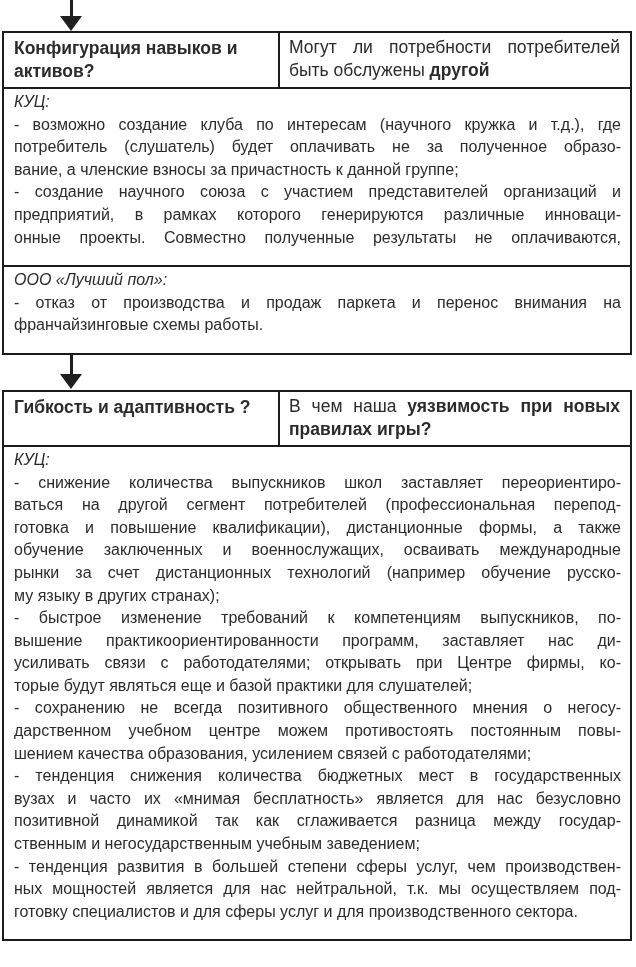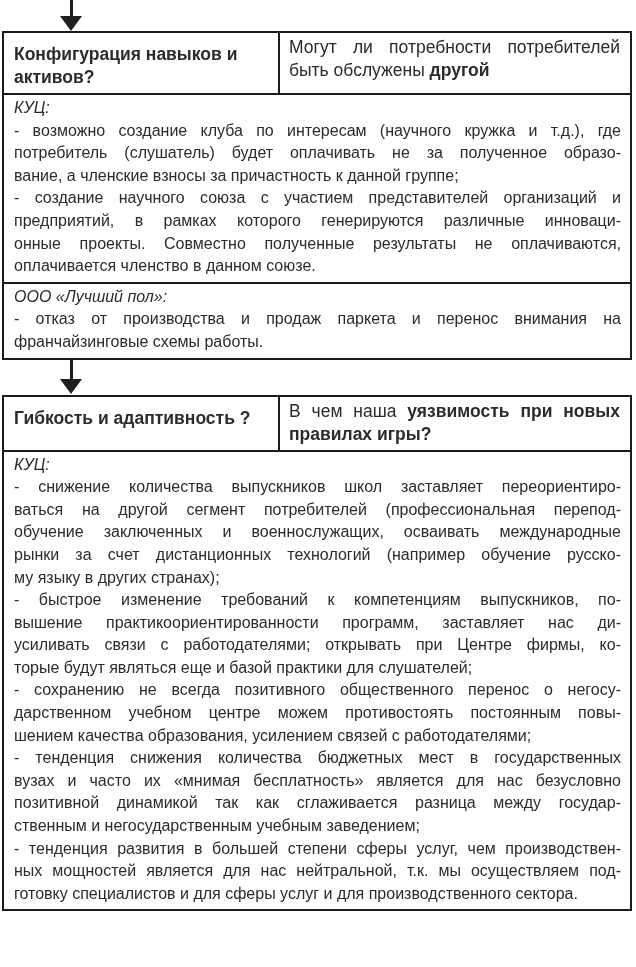--- a/index.html
+++ b/index.html
@@ -25,25 +25,25 @@
   .arrow.mid .head{top:19px;}
   
   .tbl{
     margin-left:2px;width:630px;box-sizing:border-box;
     border:2px solid #1c1c1c;background:#ffffff;
   }
   .hrow{display:flex;border-bottom:2px solid #1c1c1c;}
   .cell{box-sizing:border-box;}
   .cell.hleft{
     width:276px;flex:0 0 276px;border-right:2px solid #1c1c1c;
-    padding:10px 8px 4px 10px;
+    padding:4px 8px 4px 10px;
   }
   .cell.hright{flex:1;padding:3px 10px 4px 9px;}
   .hrow .line{font-size:17.5px;line-height:23px;font-weight:normal;}
-  .brow{padding:2px 9px 4px 10px;font-size:16px;line-height:22.6px;}
+  .brow{padding:2px 9px 16px 10px;font-size:16px;line-height:22.6px;}
   .brow + .brow{border-top:2px solid #1c1c1c;}
   
   .line{white-space:normal;}
   .line.j{text-align:justify;text-align-last:justify;}
   .block.italic .line{font-style:italic;}
   span.b{font-weight:bold;}
 </style>
 </head>
 <body>
 
@@ -75,21 +75,20 @@
         </div>
         <div class="block">
           <div class="line j"><span>- возможно создание клуба по интересам (научного кружка и т.д.), где</span></div>
           <div class="line j"><span>потребитель (слушатель) будет оплачивать не за полученное образо-</span></div>
           <div class="line"><span>вание, а членские взносы за причастность к данной группе;</span></div>
         </div>
         <div class="block">
           <div class="line j"><span>- создание научного союза с участием представителей организаций и</span></div>
           <div class="line j"><span>предприятий, в рамках которого генерируются различные инноваци-</span></div>
           <div class="line j"><span>онные проекты. Совместно полученные результаты не оплачиваются,</span></div>
-          <div class="line"><span>оплачивается членство в данном союзе.</span></div>
         </div>
       </div>
     <div class="brow">
         <div class="block italic">
           <div class="line"><span>ООО «Лучший пол»:</span></div>
         </div>
         <div class="block">
           <div class="line j"><span>- отказ от производства и продаж паркета и перенос внимания на</span></div>
           <div class="line"><span>франчайзинговые схемы работы.</span></div>
         </div>
@@ -115,32 +114,33 @@
           </div>
         </div>
     </div>
     <div class="brow">
         <div class="block italic">
           <div class="line"><span>КУЦ:</span></div>
         </div>
         <div class="block">
           <div class="line j"><span>- снижение количества выпускников школ заставляет переориентиро-</span></div>
           <div class="line j"><span>ваться на другой сегмент потребителей (профессиональная перепод-</span></div>
+          <div class="line j"><span>готовка и повышение квалификации), дистанционные формы, а также</span></div>
           <div class="line j"><span>обучение заключенных и военнослужащих, осваивать международные</span></div>
           <div class="line j"><span>рынки за счет дистанционных технологий (например обучение русско-</span></div>
           <div class="line"><span>му языку в других странах);</span></div>
         </div>
         <div class="block">
           <div class="line j"><span>- быстрое изменение требований к компетенциям выпускников, по-</span></div>
           <div class="line j"><span>вышение практикоориентированности программ, заставляет нас ди-</span></div>
           <div class="line j"><span>усиливать связи с работодателями; открывать при Центре фирмы, ко-</span></div>
           <div class="line"><span>торые будут являться еще и базой практики для слушателей;</span></div>
         </div>
         <div class="block">
-          <div class="line j"><span>- сохранению не всегда позитивного общественного перенос о негосу-</span></div>
+          <div class="line j"><span>- сохранению не всегда позитивного общественного мнения о негосу-</span></div>
           <div class="line j"><span>дарственном учебном центре  можем противостоять постоянным повы-</span></div>
           <div class="line"><span>шением качества образования, усилением связей с работодателями;</span></div>
         </div>
         <div class="block">
           <div class="line j"><span>- тенденция снижения количества бюджетных мест в государственных</span></div>
           <div class="line j"><span>вузах и часто их «мнимая бесплатность» является для нас безусловно</span></div>
           <div class="line j"><span>позитивной динамикой так как сглаживается разница между государ-</span></div>
           <div class="line"><span>ственным и негосударственным учебным заведением;</span></div>
         </div>
         <div class="block">

